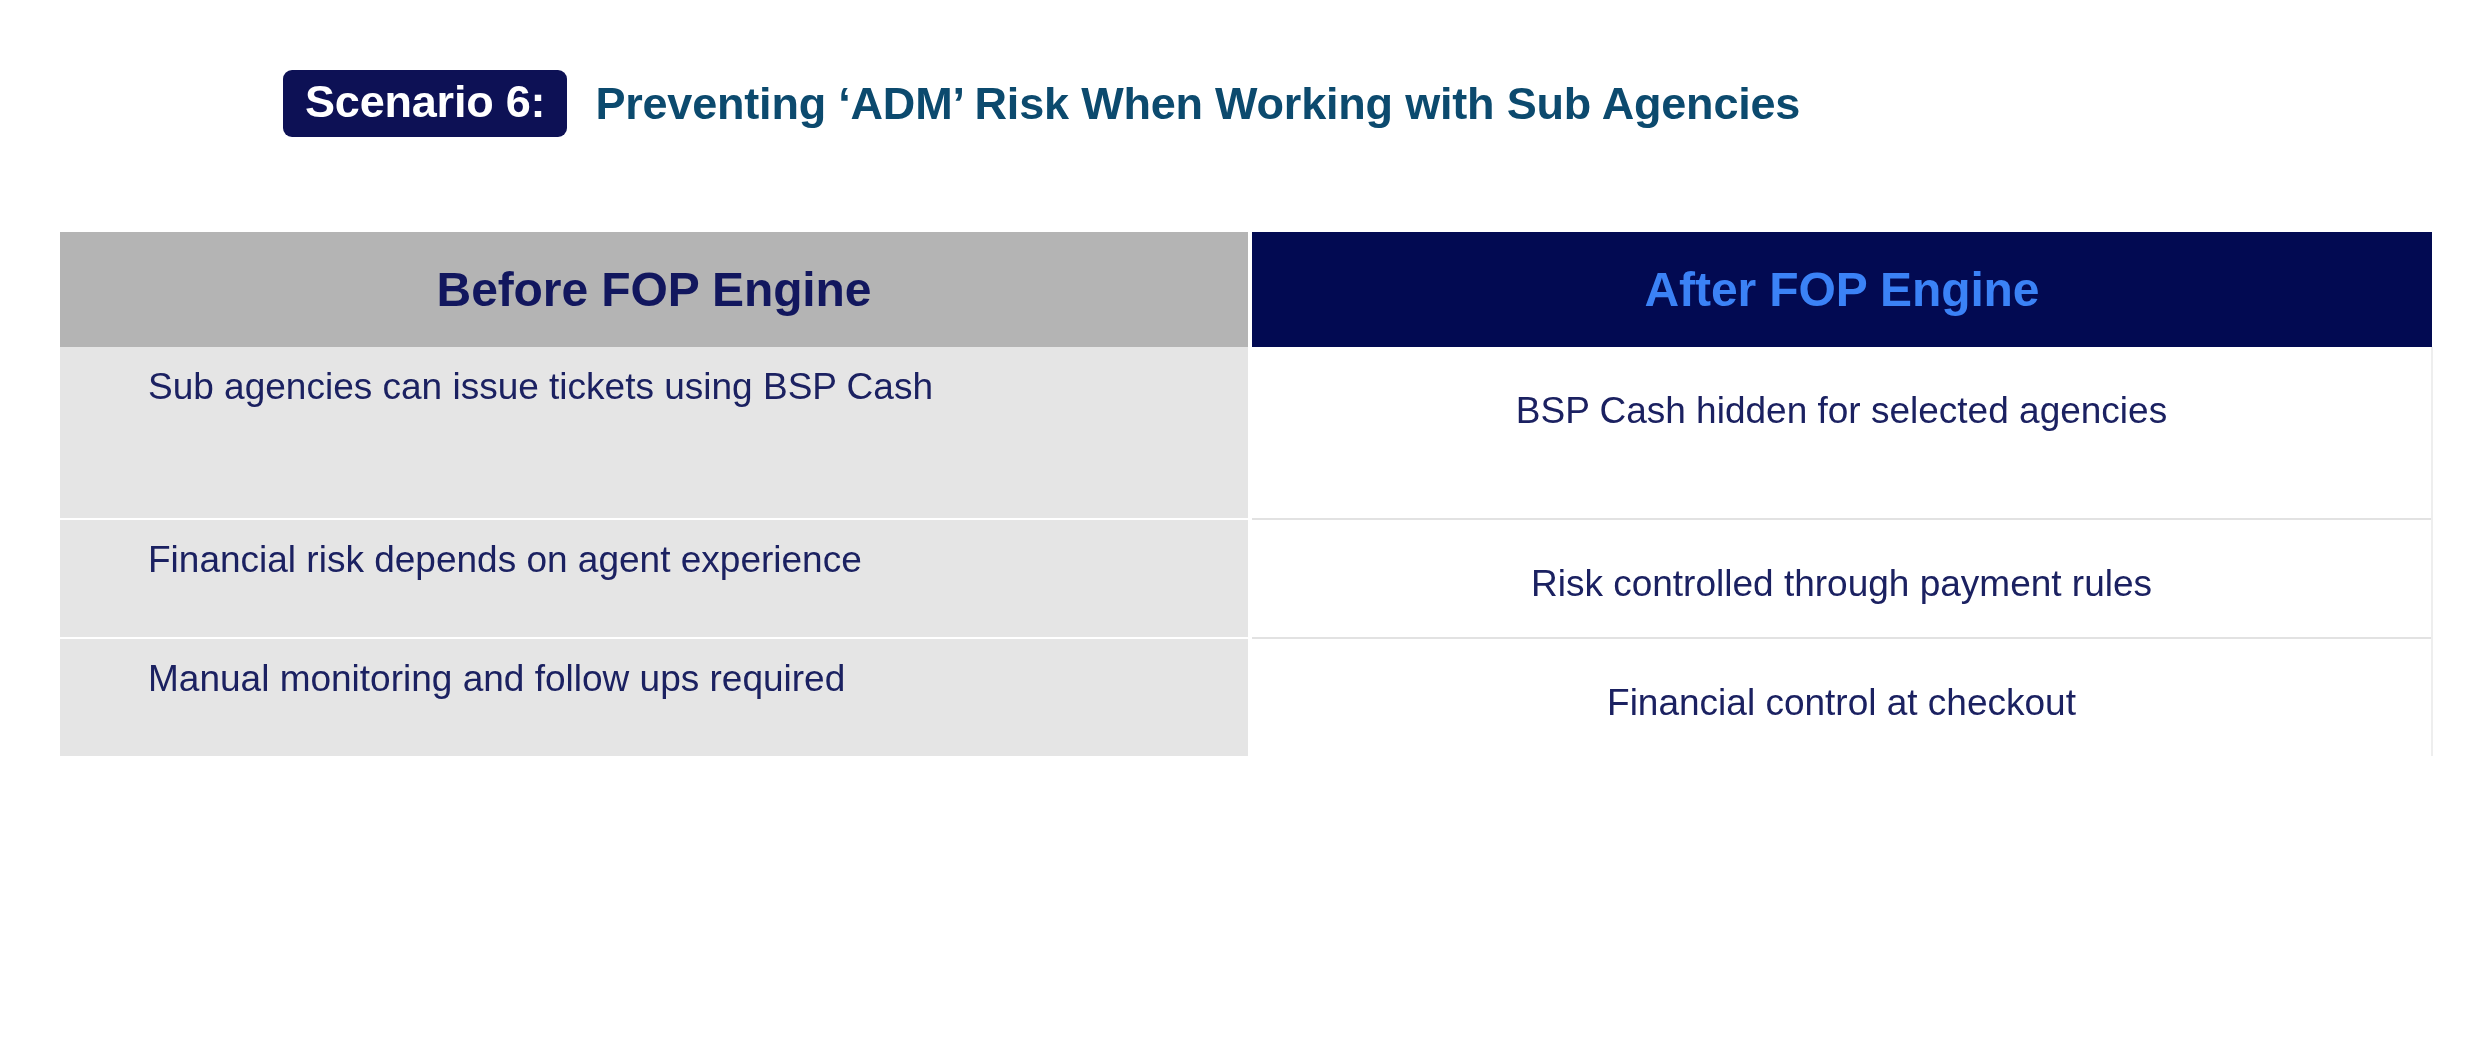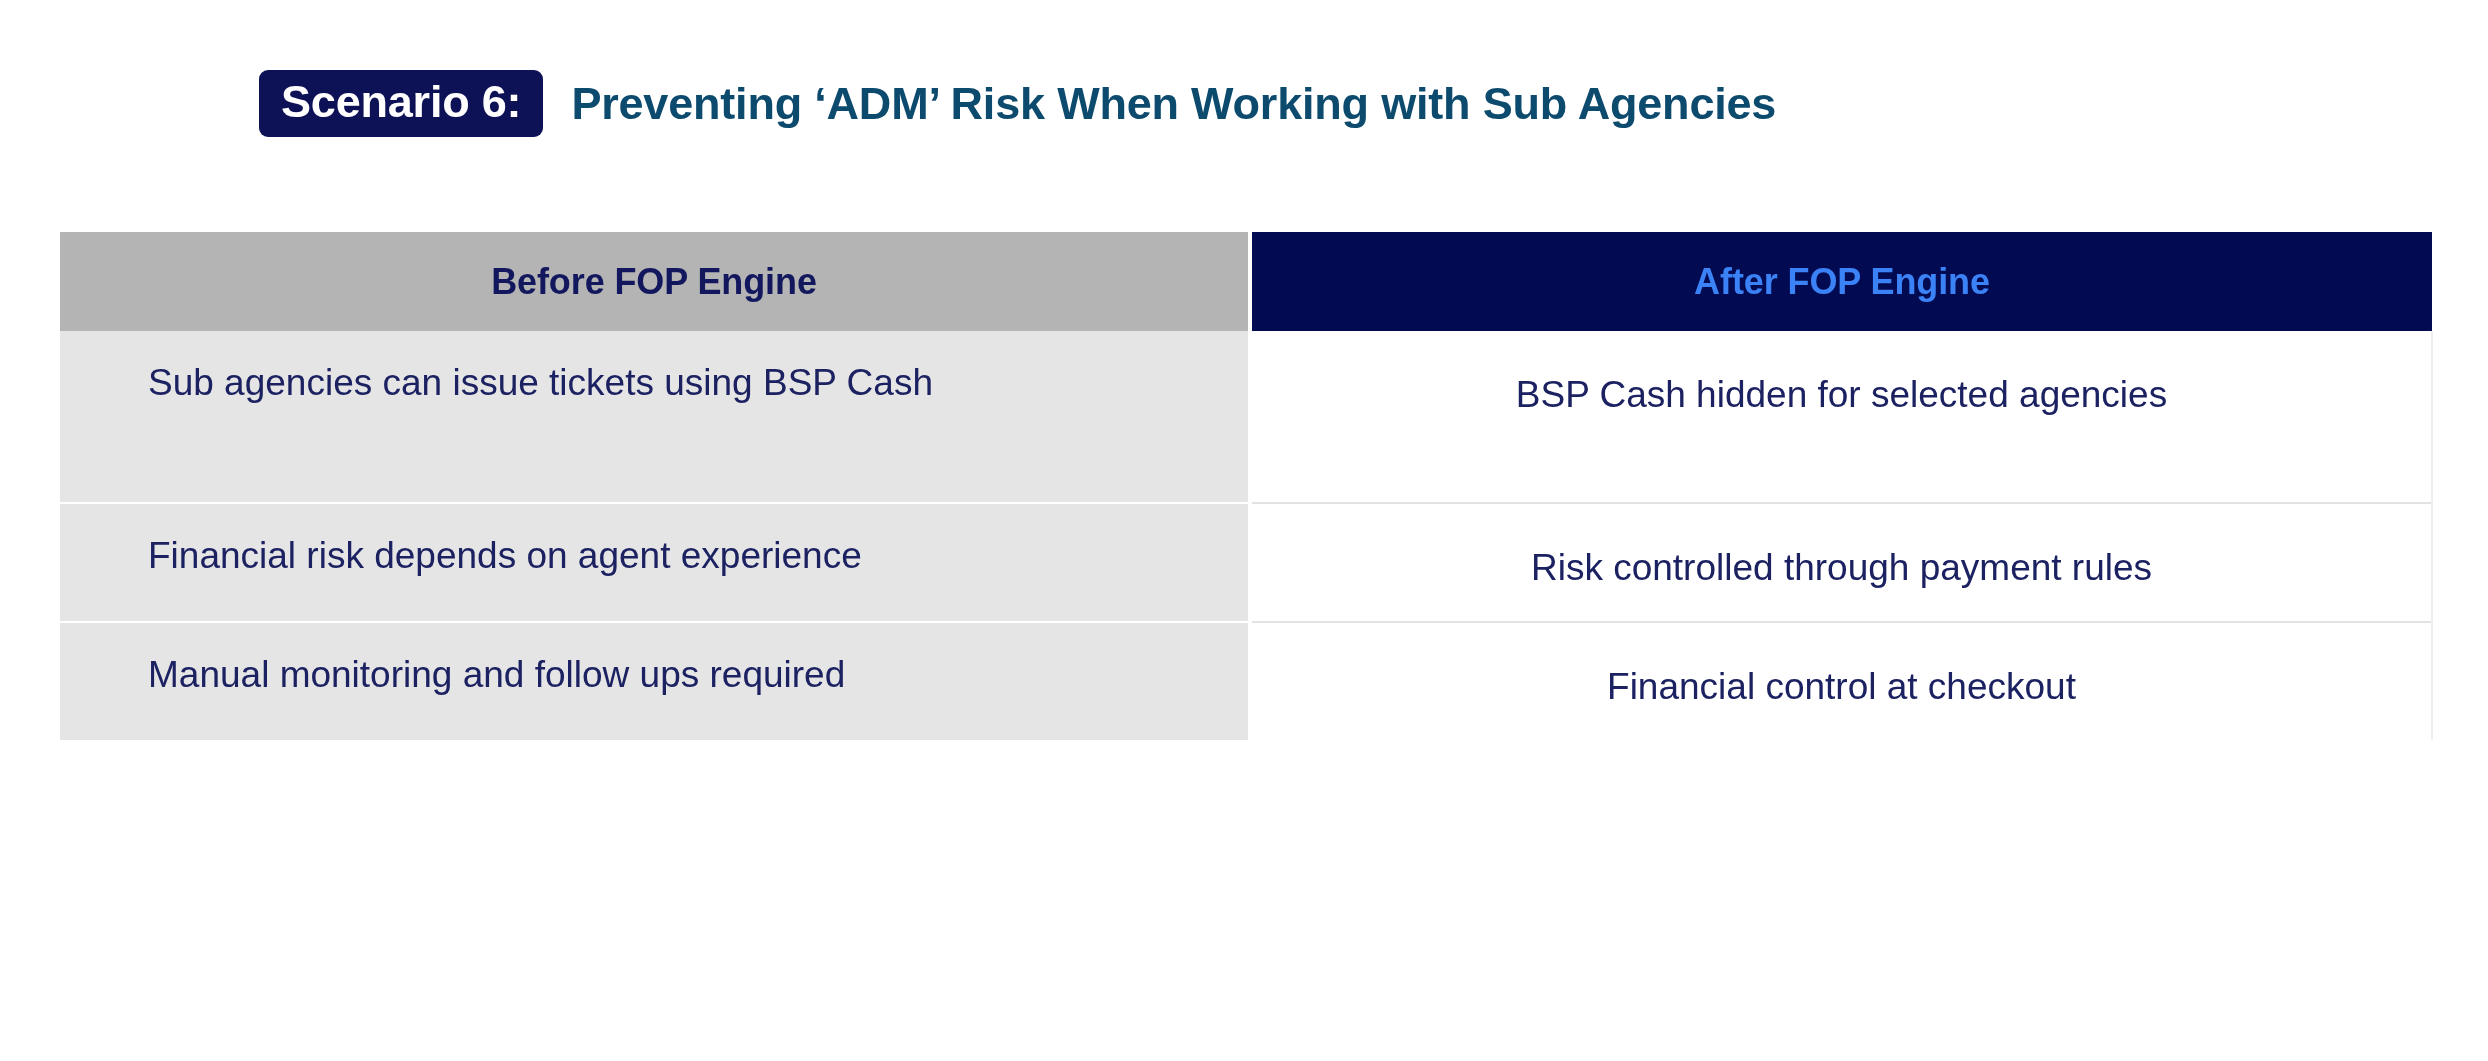--- a/index.html
+++ b/index.html
@@ -18,21 +18,21 @@
   .slide {
     position: relative;
     width: 2488px;
     height: 1061px;
     background: #ffffff;
   }
 
   
   .title-row {
     position: absolute;
-    left: 259px;
+    left: 283px;
     top: 70px;
     display: flex;
     align-items: center;
     gap: 28px;
     white-space: nowrap;
   }
 
   .scenario-badge {
     display: inline-flex;
     align-items: center;
@@ -67,22 +67,22 @@
     width: 100%;
     border-collapse: collapse;
     table-layout: fixed;
   }
 
   .cmp-table col.col-before { width: 1190px; }
   .cmp-table col.col-after  { width: 1182px; }
 
   .th-before,
   .th-after {
-    height: 99px;
-    font-size: 36px;
+    height: 115px;
+    font-size: 48px;
     font-weight: bold;
     text-align: center;
     vertical-align: middle;
     letter-spacing: -0.1px;
     padding: 0 20px;
     box-sizing: border-box;
   }
 
   .th-before {
     background: #b4b4b4;
@@ -101,21 +101,21 @@
     font-weight: normal;
     color: #1b2161;
     vertical-align: top;
     line-height: 1.33;
     box-sizing: border-box;
   }
 
   .td-before {
     background: #e5e5e5;
     text-align: left;
-    padding: 27px 40px 29px 88px;
+    padding: 15px 40px 29px 88px;
     border-right: 4px solid #ffffff;
     border-top: 2px solid #ffffff;
   }
 
   .td-after {
     background: #ffffff;
     text-align: center;
     padding: 39px 46px 29px 46px;
     border-top: 2px solid #e2e2e2;
     border-right: 2px solid #eeeeee;

